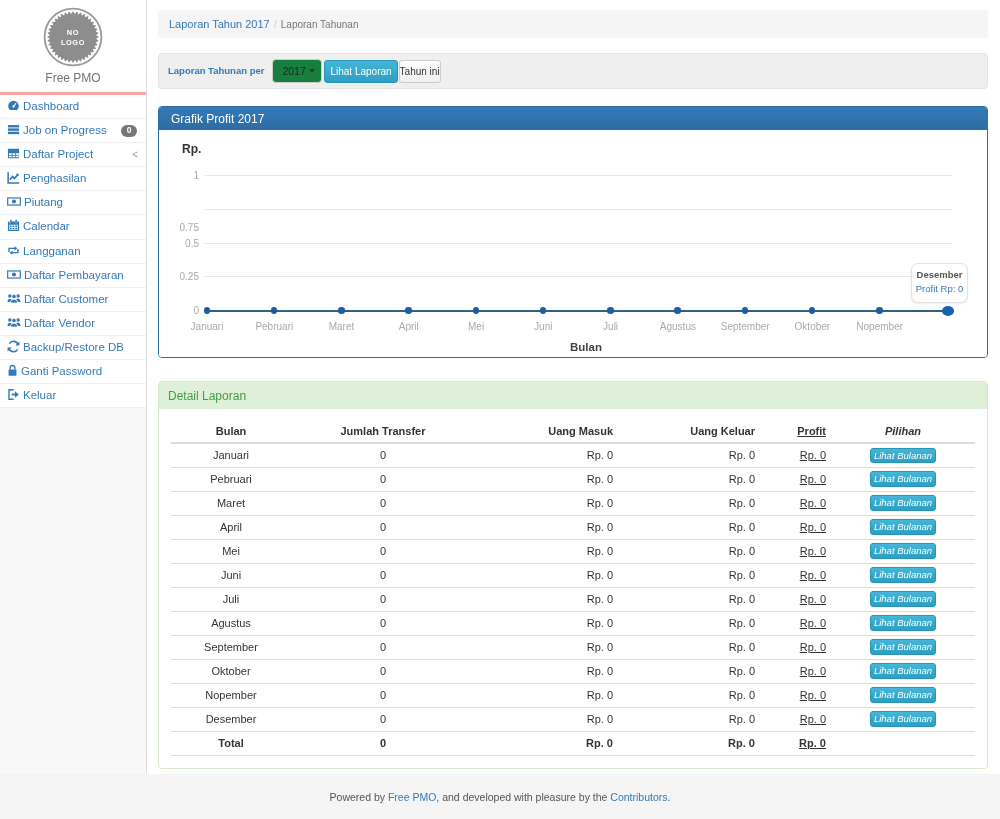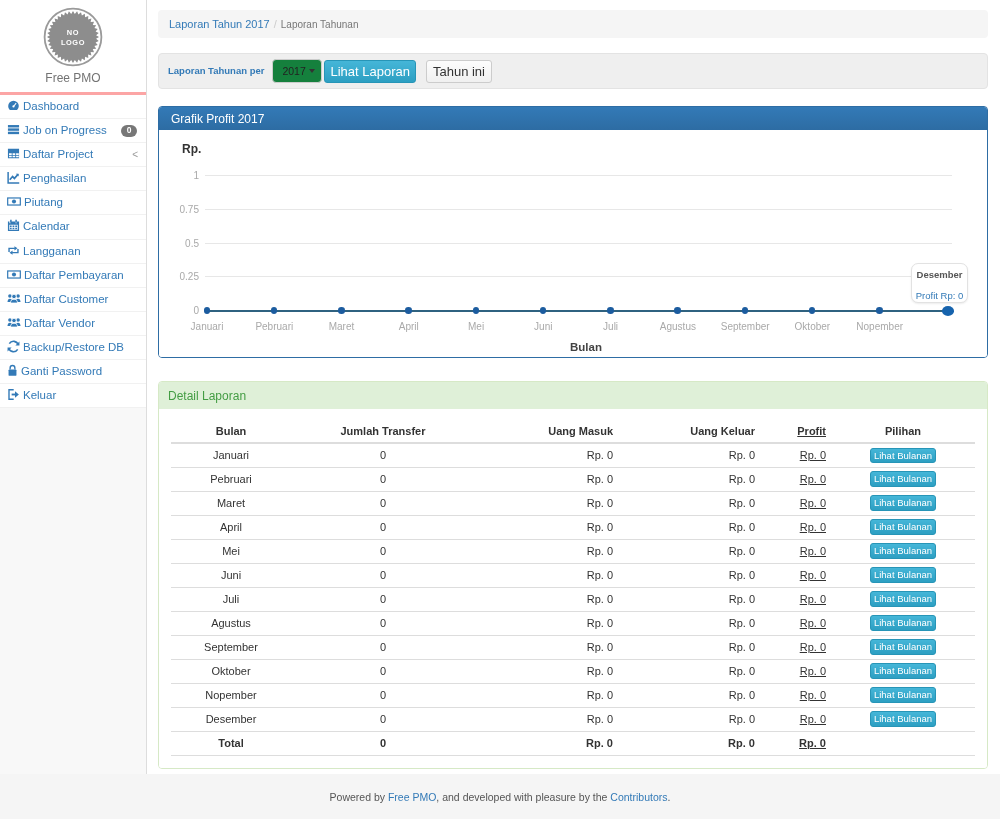--- a/index.html
+++ b/index.html
@@ -20,49 +20,49 @@
 .chev { position:absolute; right:8px; top:0; color:#999; font-size:10px; }
 
 .content { position:absolute; left:158px; top:0; width:830px; }
 .breadcrumb { margin-top:10px; height:28px; background:#f5f5f5; border-radius:4px; padding:8px 11px 0; font-size:11px; }
 .breadcrumb .sep { color:#ccc; padding:0 4px; }
 .breadcrumb .cur { color:#777; font-size:10px; }
 .well { margin-top:15px; height:36px; background:#efefef; border:1px solid #e3e3e3; border-radius:4px; padding:5px 9px; }
 .well .lbl { display:inline-block; font-weight:bold; color:#337ab7; font-size:9.5px; line-height:24px; vertical-align:top; }
 .sel { display:inline-block; position:relative; width:50px; height:24px; background:#15803d; border:1px solid #ccc; border-radius:4px; margin-left:8px; vertical-align:top; font-size:10.5px; line-height:22px; padding-left:9px; color:#222; }
 .sel .car { position:absolute; right:6px; top:9px; width:0; height:0; border-left:3px solid transparent; border-right:3px solid transparent; border-top:4px solid #333; }
-.btn { display:inline-block; height:23px; line-height:21px; border-radius:3px; font-size:13px; vertical-align:top; margin-top:1px; text-align:center; }
+.btn { display:inline-block; height:23px; line-height:21px; border-radius:3px; font-size:10px; vertical-align:top; margin-top:1px; text-align:center; }
 .btn-info { background:linear-gradient(#45b6d8,#2d9fc2); border:1px solid #2795b7; color:#fff; padding:0 5px; margin-left:2px; }
-.btn-def { background:linear-gradient(#fdfdfd,#f0f0f0); border:1px solid #ccc; color:#333; padding:0 6px; margin-left:10px; }
+.btn-def { background:linear-gradient(#fdfdfd,#f0f0f0); border:1px solid #ccc; color:#333; padding:0 0; margin-left:1px; }
 
 .panel-b { margin-top:17px; border:1px solid #2e6da4; border-radius:4px; }
 .panel-b .hd { background:linear-gradient(#337ab7,#2d6ca3); color:#fff; font-size:12px; padding:5px 12px; height:23px; border-radius:3px 3px 0 0; }
 .chart { position:relative; height:227px; background:#fff; border-radius:0 0 3px 3px; }
 .abs { position:absolute;padding-left:12px; }
 .ylab { position:absolute; width:40px; text-align:right; font-size:10px; color:#a9a9a9; }
 .grid { position:absolute; left:46px; width:747px; height:1px; background:#e7e7e7; }
 .xlab { position:absolute; width:67px; text-align:center; font-size:10px; color:#a9a9a9; }
 .dot { position:absolute; width:6.6px; height:6.6px; border-radius:50%; background:#1c5c9f; }
 .tooltip { position:absolute; left:752px; top:133px; width:57px; height:40px; background:#fff; border:1px solid #e2e2e2; border-radius:7px; box-shadow:0 1px 2px rgba(0,0,0,.08); text-align:center; padding-top:5px; }
 .tooltip .t1 { font-weight:bold; color:#555; font-size:9.5px; }
-.tooltip .t2 { color:#337ab7; font-size:9.5px; margin-top:10px; }
+.tooltip .t2 { color:#337ab7; font-size:9.5px; margin-top:3px; }
 
 .panel-g { margin-top:23px; border:1px solid #d6e9c6; border-radius:4px; margin-bottom:5px; }
 .panel-g .hd { background:#dff0d8; color:#449d44; font-size:12px; padding:7px 9px; height:27px; border-radius:3px 3px 0 0; }
 .panel-g .bd { padding:12px; background:#fff; border-radius:0 0 3px 3px; }
 table { width:100%; border-collapse:collapse; table-layout:fixed; font-size:11px; line-height:13px; }
 th { font-weight:bold; color:#333; padding:0 5px; height:22px; line-height:13px; border-bottom:2px solid #ddd; }
 td { padding:0 5px; height:24px; border-top:1px solid #ddd; color:#333; line-height:13px; vertical-align:middle; }
 tr.r1 td { border-top:none; }
 .c1 { width:120px; text-align:center; }
 .c2 { width:184px; text-align:center; }
 .c3 { width:143px; text-align:right; }
 .c4 { width:142px; text-align:right; }
 .c5 { width:71px; text-align:right;text-decoration:underline; }
-.c6 { text-align:center; }
+.c6 { text-align:center;font-style:italic; }
 .btn-xs { display:inline-block; background:linear-gradient(#45b6d8,#2d9fc2); border:1px solid #2795b7; color:#fff; font-size:9.5px; line-height:13.5px; padding:0 3px; border-radius:3px; vertical-align:middle; }
 .trow td { font-weight:bold; border-bottom:1px solid #ddd; }
 
 .footer { width:1000px; height:45px; background:#f5f5f5; text-align:center; padding-top:17px; font-size:10.5px; color:#555; }
 </style>
 </head>
 <body>
 <div class="wrap">
   <div class="sidebar">
     <div class="side-top">
@@ -162,21 +162,21 @@
   <div class="content">
     <div class="breadcrumb"><a>Laporan Tahun 2017</a><span class="sep">/</span><span class="cur">Laporan Tahunan</span></div>
     <div class="well">
       <span class="lbl">Laporan Tahunan per</span><span class="sel">2017<span class="car"></span></span><span class="btn btn-info">Lihat Laporan</span><span class="btn btn-def">Tahun ini</span>
     </div>
     <div class="panel-b">
       <div class="hd">Grafik Profit 2017</div>
       <div class="chart">
         <div class="abs" style="left:11px;top:12px;font-weight:bold;font-size:12px;color:#333;">Rp.</div>
         <div class="ylab" style="top:40px;">1</div>
-        <div class="ylab" style="top:74px;">0.75</div>
+        <div class="ylab" style="top:92px;">0.75</div>
         <div class="ylab" style="top:108px;">0.5</div>
         <div class="ylab" style="top:141px;">0.25</div>
         <div class="ylab" style="top:175px;">0</div>
         <div class="grid" style="top:45px;"></div>
         <div class="grid" style="top:79px;"></div>
         <div class="grid" style="top:113px;"></div>
         <div class="grid" style="top:146px;"></div>
         <div class="grid" style="top:180px;"></div>
         <div class="abs" style="left:48px;top:179.5px;width:740px;height:2.2px;background:#2f6280;"></div>
         <div class="dot" style="left:44.5px;top:177.4px;"></div>

